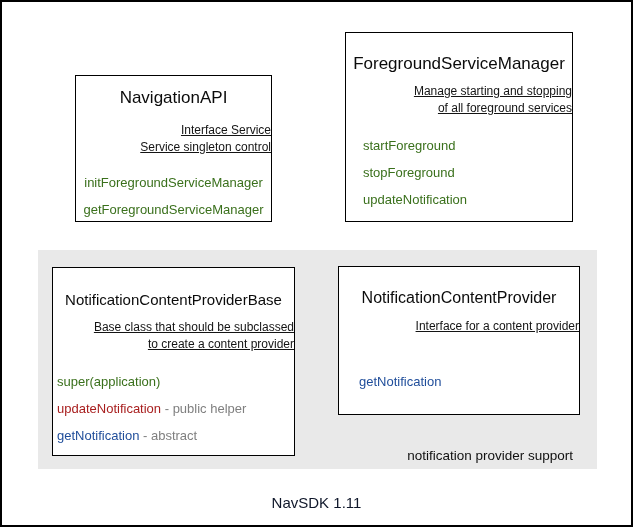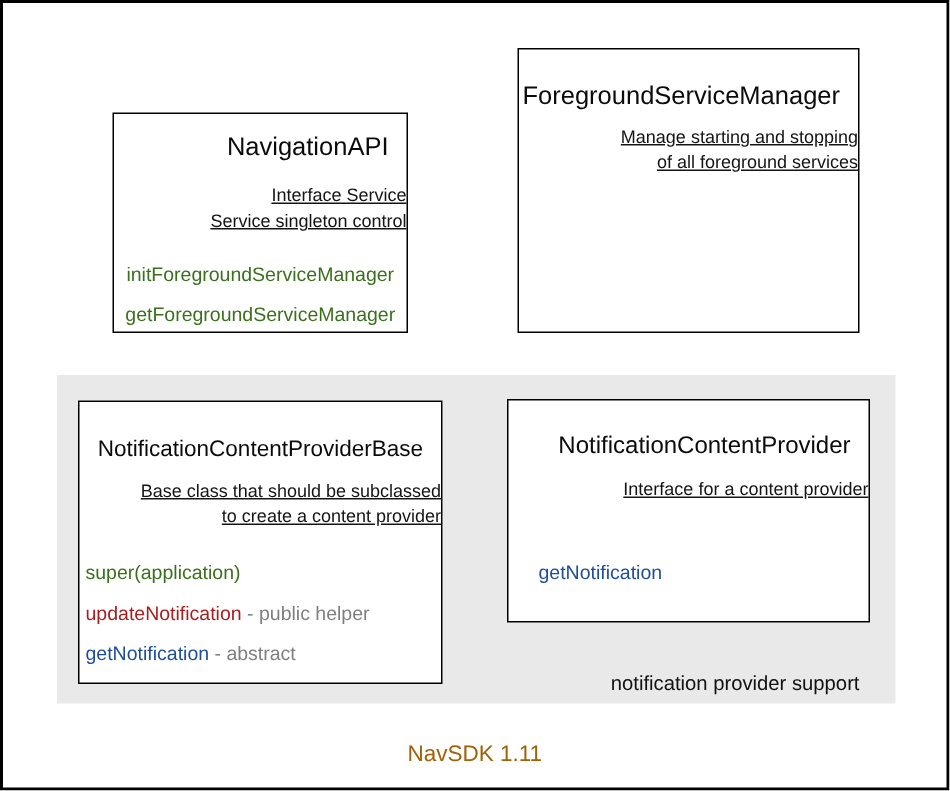--- a/index.html
+++ b/index.html
@@ -20,22 +20,22 @@
     background:var(--canvas-bg);
     overflow:hidden;
   }
   .box{
     position:absolute;
     background:#ffffff;
     border:1.5px solid var(--border-color);
     box-sizing:border-box;
   }
   .title{
-    position:absolute;left:0;right:12px;
-    text-align:right;
+    position:absolute;left:0;right:0;
+    text-align:center;
     color:#0b0b0b;
     white-space:nowrap;
   }
   .desc{
     position:absolute;left:0;right:0;
     text-align:right;
     font-size:12px;line-height:17px;
     color:#141414;
     text-decoration:underline;
   }
@@ -61,21 +61,21 @@
     right:24px;bottom:6px;
     font-size:13.5px;
     color:#111111;
     margin-left:48px;
   }
   .footer{
     position:absolute;
     left:0;right:0;top:492px;
     text-align:center;
     font-size:15px;
-    color:#a16207;
+    color:#0f172a;
   }
 </style>
 </head>
 <body>
 
 <div class="canvas">
 
   <div class="box" style="left:73px;top:73px;width:197px;height:147px">
     <div class="title" style="top:12px;font-size:17px">NavigationAPI</div>
     <div class="desc" style="top:46px">
@@ -88,20 +88,28 @@
       <div class="method">
         <span data-color="green">getForegroundServiceManager</span></div>
     </div>
   </div>
 
   <div class="box" style="left:343px;top:30px;width:228px;height:190px">
     <div class="title" style="top:21px;font-size:17px">ForegroundServiceManager</div>
     <div class="desc" style="top:50px">
       <div>Manage starting and stopping</div>
       <div>of all foreground services</div>
+    </div>
+    <div class="methods left" style="top:99px;padding-left:17px">
+      <div class="method">
+        <span data-color="green">startForeground</span></div>
+      <div class="method">
+        <span data-color="green">stopForeground</span></div>
+      <div class="method">
+        <span data-color="green">updateNotification</span></div>
     </div>
   </div>
 
   <div class="group">
 
     <div class="box" style="left:14px;top:17px;width:243px;height:189px">
       <div class="title" style="top:23px;font-size:15px">NotificationContentProviderBase</div>
       <div class="desc" style="top:51px">
         <div>Base class that should be subclassed</div>
         <div>to create a content provider</div>

